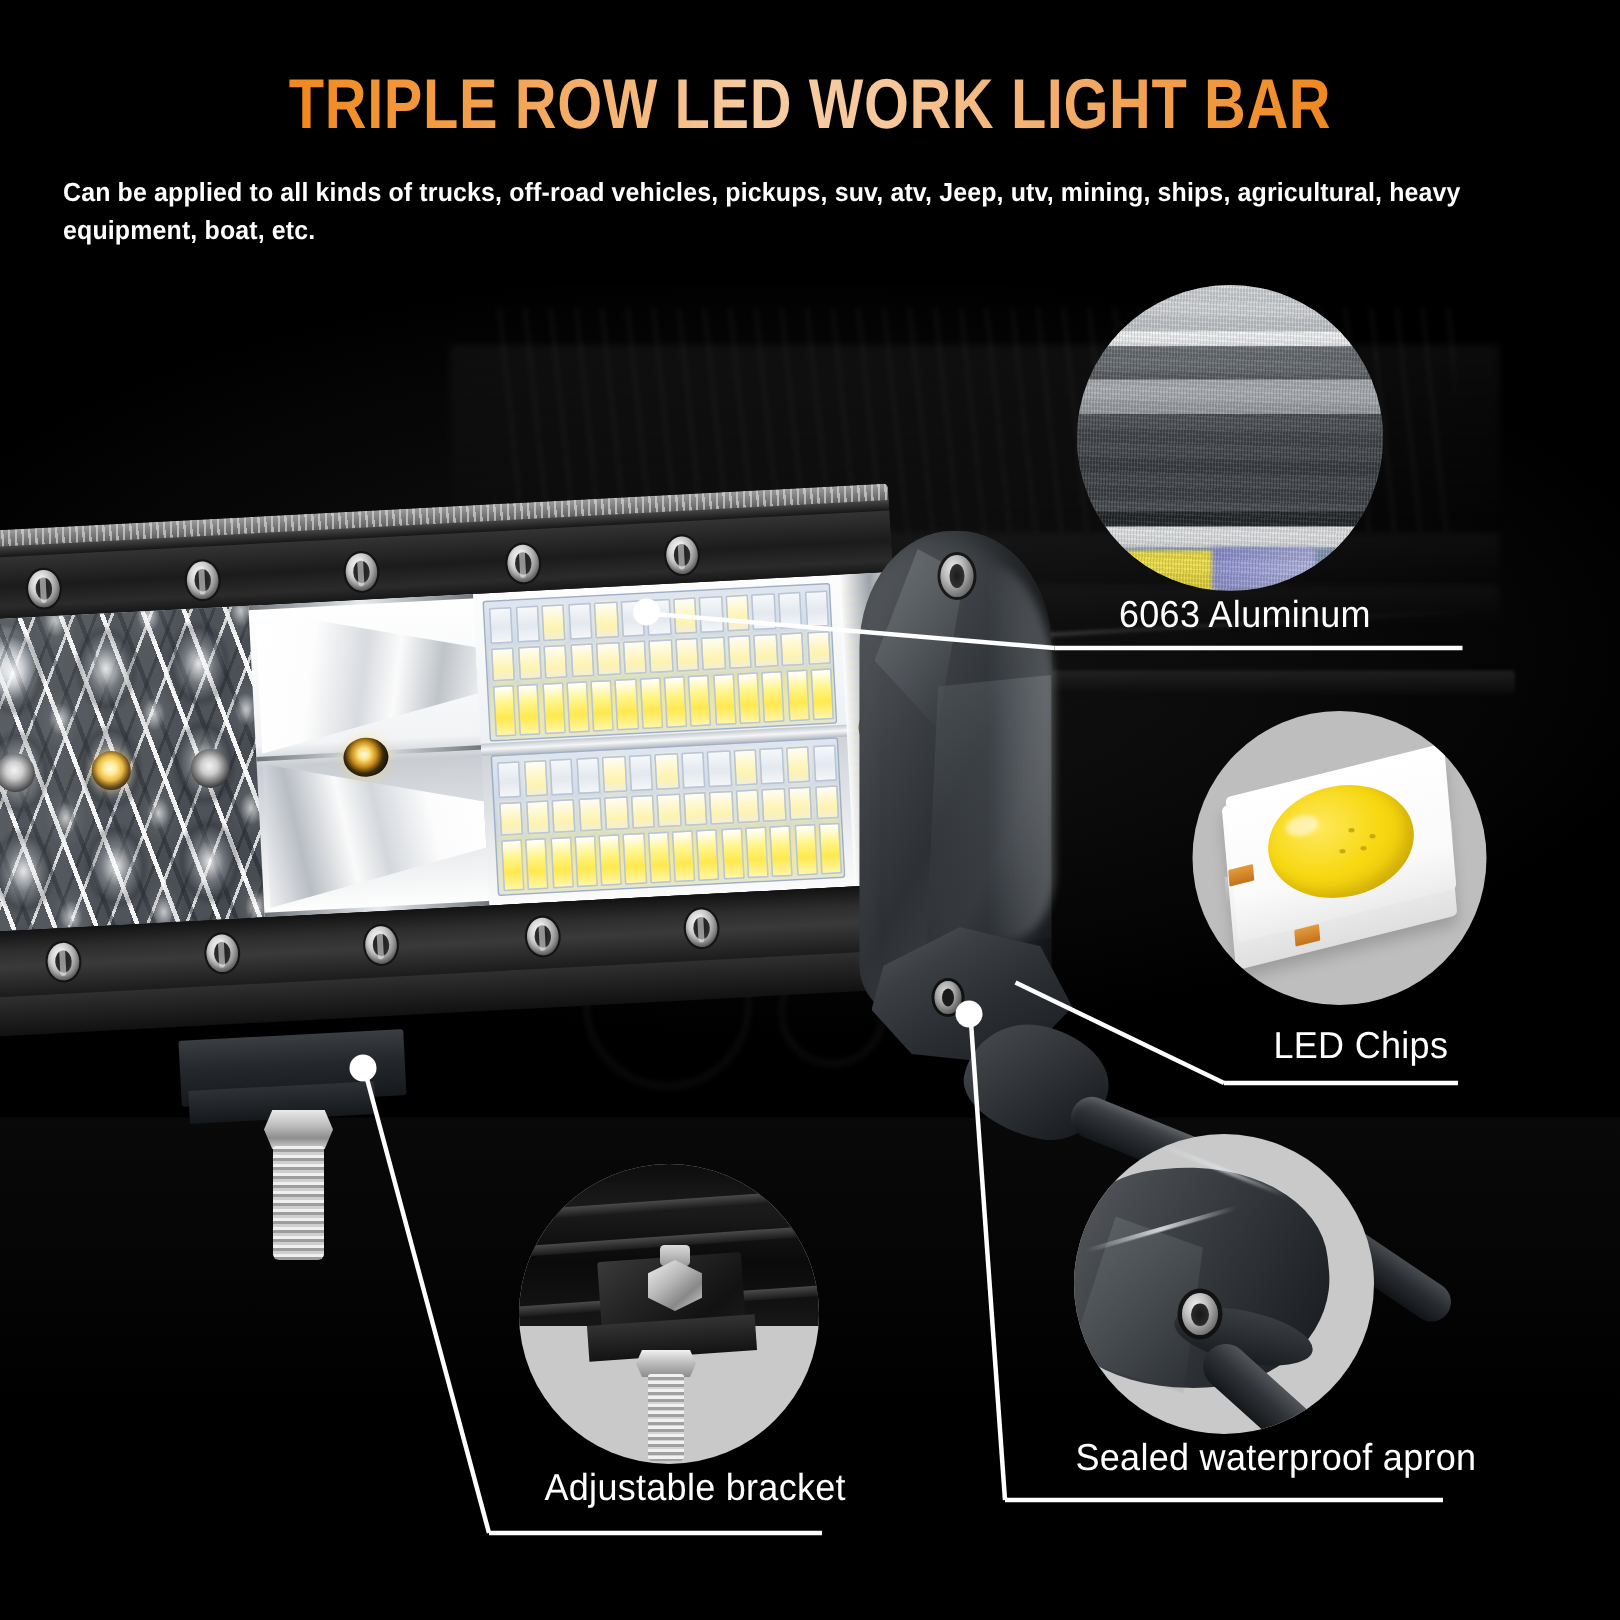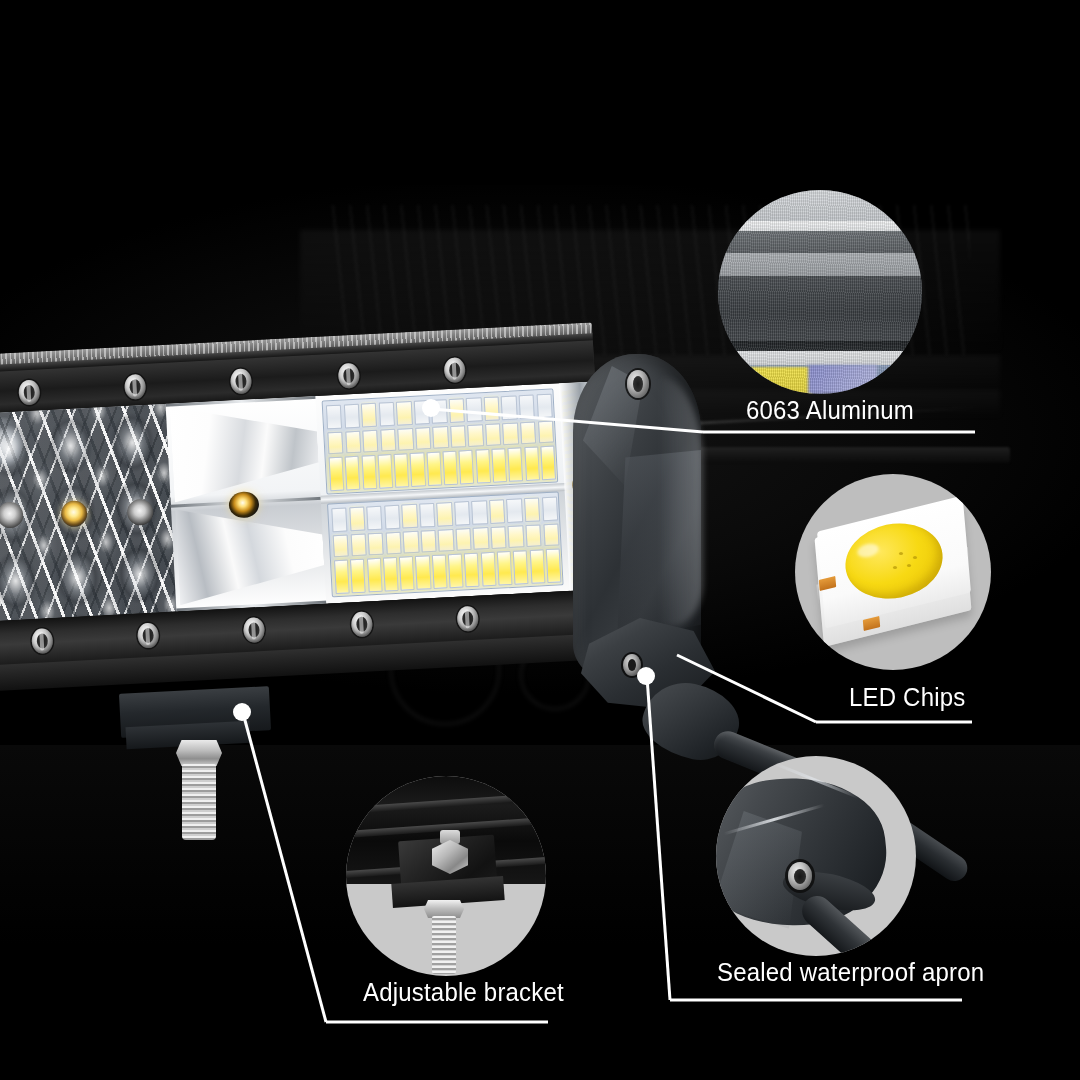--- a/index.html
+++ b/index.html
@@ -579,20 +579,24 @@
     <div class="bg-band bg-b1"></div>
     <div class="bg-band bg-b2"></div>
     <div class="bg-band bg-b3"></div>
     <div class="bg-streak"></div>
     <div class="bg-rail"></div>
     <div class="bg-dark-floor"></div>
     <div class="bg-ghost" style="left:390px;top:430px;width:110px;height:110px;"></div>
     <div class="bg-ghost" style="left:520px;top:455px;width:70px;height:70px;"></div>
   </div>
 
+  <div class="header">
+    <div class="title">TRIPLE ROW LED WORK LIGHT BAR</div>
+    <div class="subtitle">Can be applied to all kinds of trucks, off-road vehicles, pickups, suv, atv, Jeep, utv, mining, ships, agricultural, heavy equipment, boat, etc.</div>
+  </div>
 
   <div id="lightbar">
     <div class="bar-body"></div>
     <div class="bar-lip"></div>
     <div class="bar-lip-shadow"></div>
 
     <div class="rail rail-top">
       <div class="screw" style="left:52px;top:10px;"></div>
       <div class="screw" style="left:158px;top:10px;"></div>
       <div class="screw" style="left:264px;top:10px;"></div>

